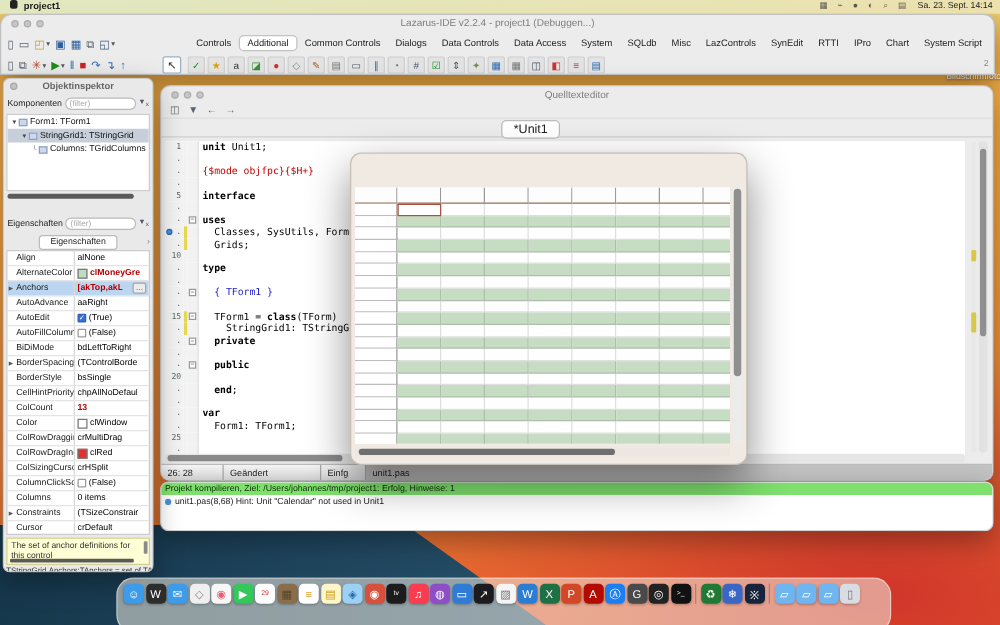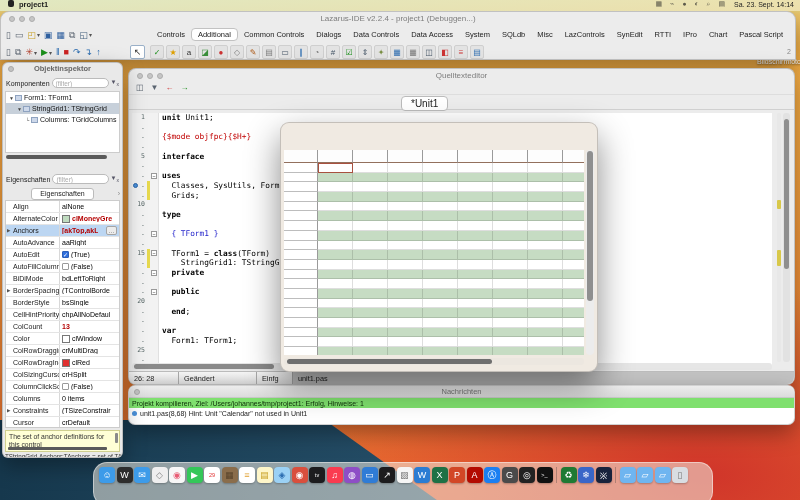--- a/index.html
+++ b/index.html
@@ -177,21 +177,21 @@
       <div class="ptab">Data Controls</div>
       <div class="ptab">Data Access</div>
       <div class="ptab">System</div>
       <div class="ptab">SQLdb</div>
       <div class="ptab">Misc</div>
       <div class="ptab">LazControls</div>
       <div class="ptab">SynEdit</div>
       <div class="ptab">RTTI</div>
       <div class="ptab">IPro</div>
       <div class="ptab">Chart</div>
-      <div class="ptab">Pascal Script</div>
+      <div class="ptab">System Script</div>
     </div>
   <div class="trow trow1">
       <div class="tbtn">
         <span class="tglyph" style="color: rgb(90, 100, 112);">▯</span>
       </div>
       <div class="tbtn">
         <span class="tglyph" style="color: rgb(90, 100, 112);">▭</span>
       </div>
       <div class="tbtn">
         <span class="tglyph" style="color: rgb(201, 162, 39);">◰</span>
@@ -892,24 +892,20 @@
     </div>
   <div class="fm-vtrack">
       <div class="fm-vthumb"></div>
     </div>
   <div class="fm-htrack">
       <div class="fm-hthumb"></div>
     </div>
 </div>
 
 <div class="window msg">
-  <div class="msg-tbar">
-    <span class="oi-dot" style="top:3px"></span>
-    <div class="msg-title">Nachrichten</div>
-  </div>
   <div>
       <div class="mrow success">
         <span>Projekt kompilieren, Ziel: /Users/johannes/tmp/project1: Erfolg, Hinweise: 1</span>
       </div>
       <div class="mrow">
         <span class="micon"></span>
         <span>unit1.pas(8,68) Hint: Unit "Calendar" not used in Unit1</span>
       </div>
     </div>
 </div>

